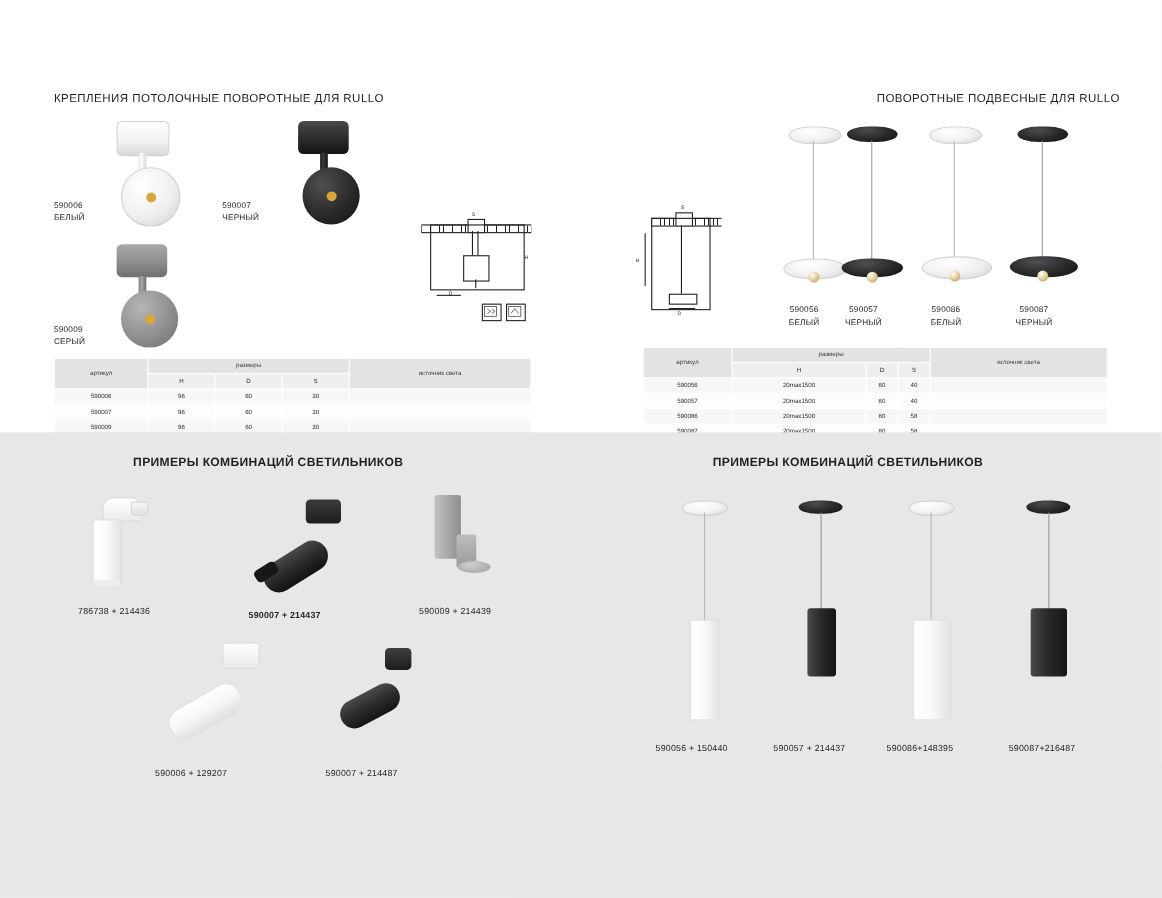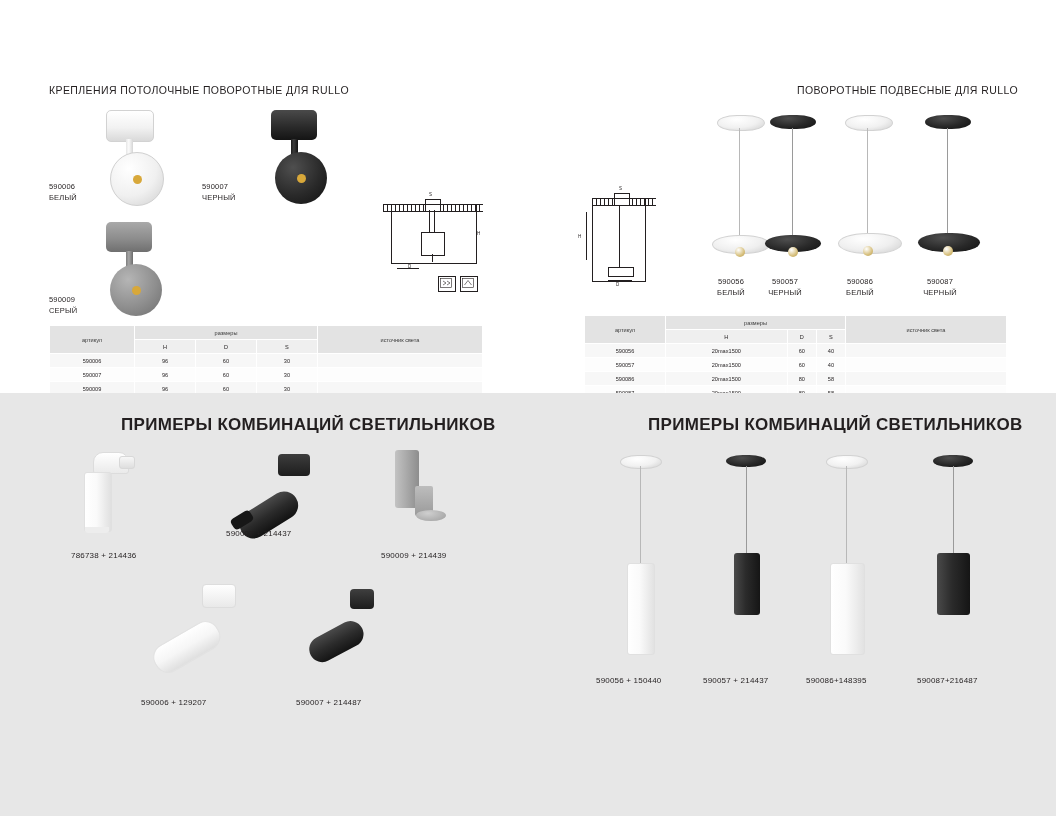--- a/index.html
+++ b/index.html
@@ -96,21 +96,21 @@
   .base{position:absolute;width:56px;height:17px;border-radius:50%/55%;}
   .base-w{background:radial-gradient(ellipse at 40% 25%,#ffffff 0%,#efefef 55%,#cdcdcd 100%);border:1px solid #d2d2d2;}
   .base-b{background:radial-gradient(ellipse at 40% 25%,#4f4f4f 0%,#292929 55%,#111111 100%);}
   .lamp{position:absolute;width:10px;height:10px;border-radius:50%;background:radial-gradient(circle at 35% 30%,#fff,#d7c07e 60%,#b89b4c);}
 
   
   .pdraw{left:578px;top:192px;width:78px;height:100px;}
 
   
   .band{position:absolute;left:0;top:393px;width:1056px;height:423px;background:#e7e7e7;}
-  .band-title{position:absolute;font-size:17px;font-weight:700;letter-spacing:.3px;color:#231f20;white-space:nowrap;}
+  .band-title{position:absolute;font-size:11px;font-weight:700;letter-spacing:.3px;color:#231f20;white-space:nowrap;}
   .combo-label{position:absolute;font-size:8px;letter-spacing:.2px;color:#231f20;white-space:nowrap;}
 
   
   .spot{position:absolute;}
   .tube{position:absolute;border-radius:3px;}
   .head{position:absolute;border-radius:3px;}
   .brk{position:absolute;border-radius:2px;}
 
   .pendtube{position:absolute;width:26px;height:86px;border-radius:3px;}
   .pt-w{background:linear-gradient(90deg,#ffffff 0%,#fafafa 45%,#e2e2e2 100%);border:1px solid #e0e0e0;}
@@ -353,21 +353,21 @@
     <div style="position:absolute;left:5px;top:62px;width:22px;height:12px;border-radius:4px;transform:rotate(-32deg);background:#171717;"></div>
   </div>
 
   <div class="spot" style="left:385px;top:450px;width:70px;height:85px;">
     <div class="tube" style="left:10px;top:0;width:24px;height:58px;background:linear-gradient(90deg,#c3c3c3 0%,#ababab 45%,#8d8d8d 100%);"></div>
     <div class="brk" style="left:30px;top:36px;width:18px;height:30px;background:linear-gradient(180deg,#bdbdbd,#9a9a9a);"></div>
     <div style="position:absolute;left:31px;top:60px;width:30px;height:11px;border-radius:50%;background:radial-gradient(ellipse at 40% 30%,#cfcfcf,#9e9e9e);"></div>
   </div>
 
   <div class="combo-label" style="left:71px;top:551px;">786738 + 214436</div>
-  <div class="combo-label" style="left:226px;top:529px;">590007 + 214437</div>
+  <div class="combo-label" style="left:226px;top:555px;font-weight:bold;">590007 + 214437</div>
   <div class="combo-label" style="left:381px;top:551px;">590009 + 214439</div>
 
   <div class="spot" style="left:140px;top:580px;width:100px;height:90px;">
     <div class="brk" style="left:62px;top:4px;width:32px;height:22px;border-radius:4px;background:linear-gradient(180deg,#ffffff,#e9e9e9);border:1px solid #dddddd;"></div>
     <div class="tube" style="left:6px;top:34px;width:70px;height:28px;border-radius:14px;transform:rotate(-30deg);transform-origin:100% 50%;background:linear-gradient(180deg,#ffffff 0%,#f6f6f6 50%,#dfdfdf 100%);border:1px solid #e2e2e2;"></div>
   </div>
   <div class="spot" style="left:300px;top:585px;width:80px;height:85px;">
     <div class="brk" style="left:50px;top:4px;width:24px;height:20px;border-radius:4px;background:linear-gradient(180deg,#3f3f3f,#1c1c1c);"></div>
     <div class="tube" style="left:4px;top:30px;width:58px;height:26px;border-radius:13px;transform:rotate(-28deg);transform-origin:100% 50%;background:linear-gradient(180deg,#4a4a4a 0%,#2c2c2c 50%,#141414 100%);"></div>
   </div>

